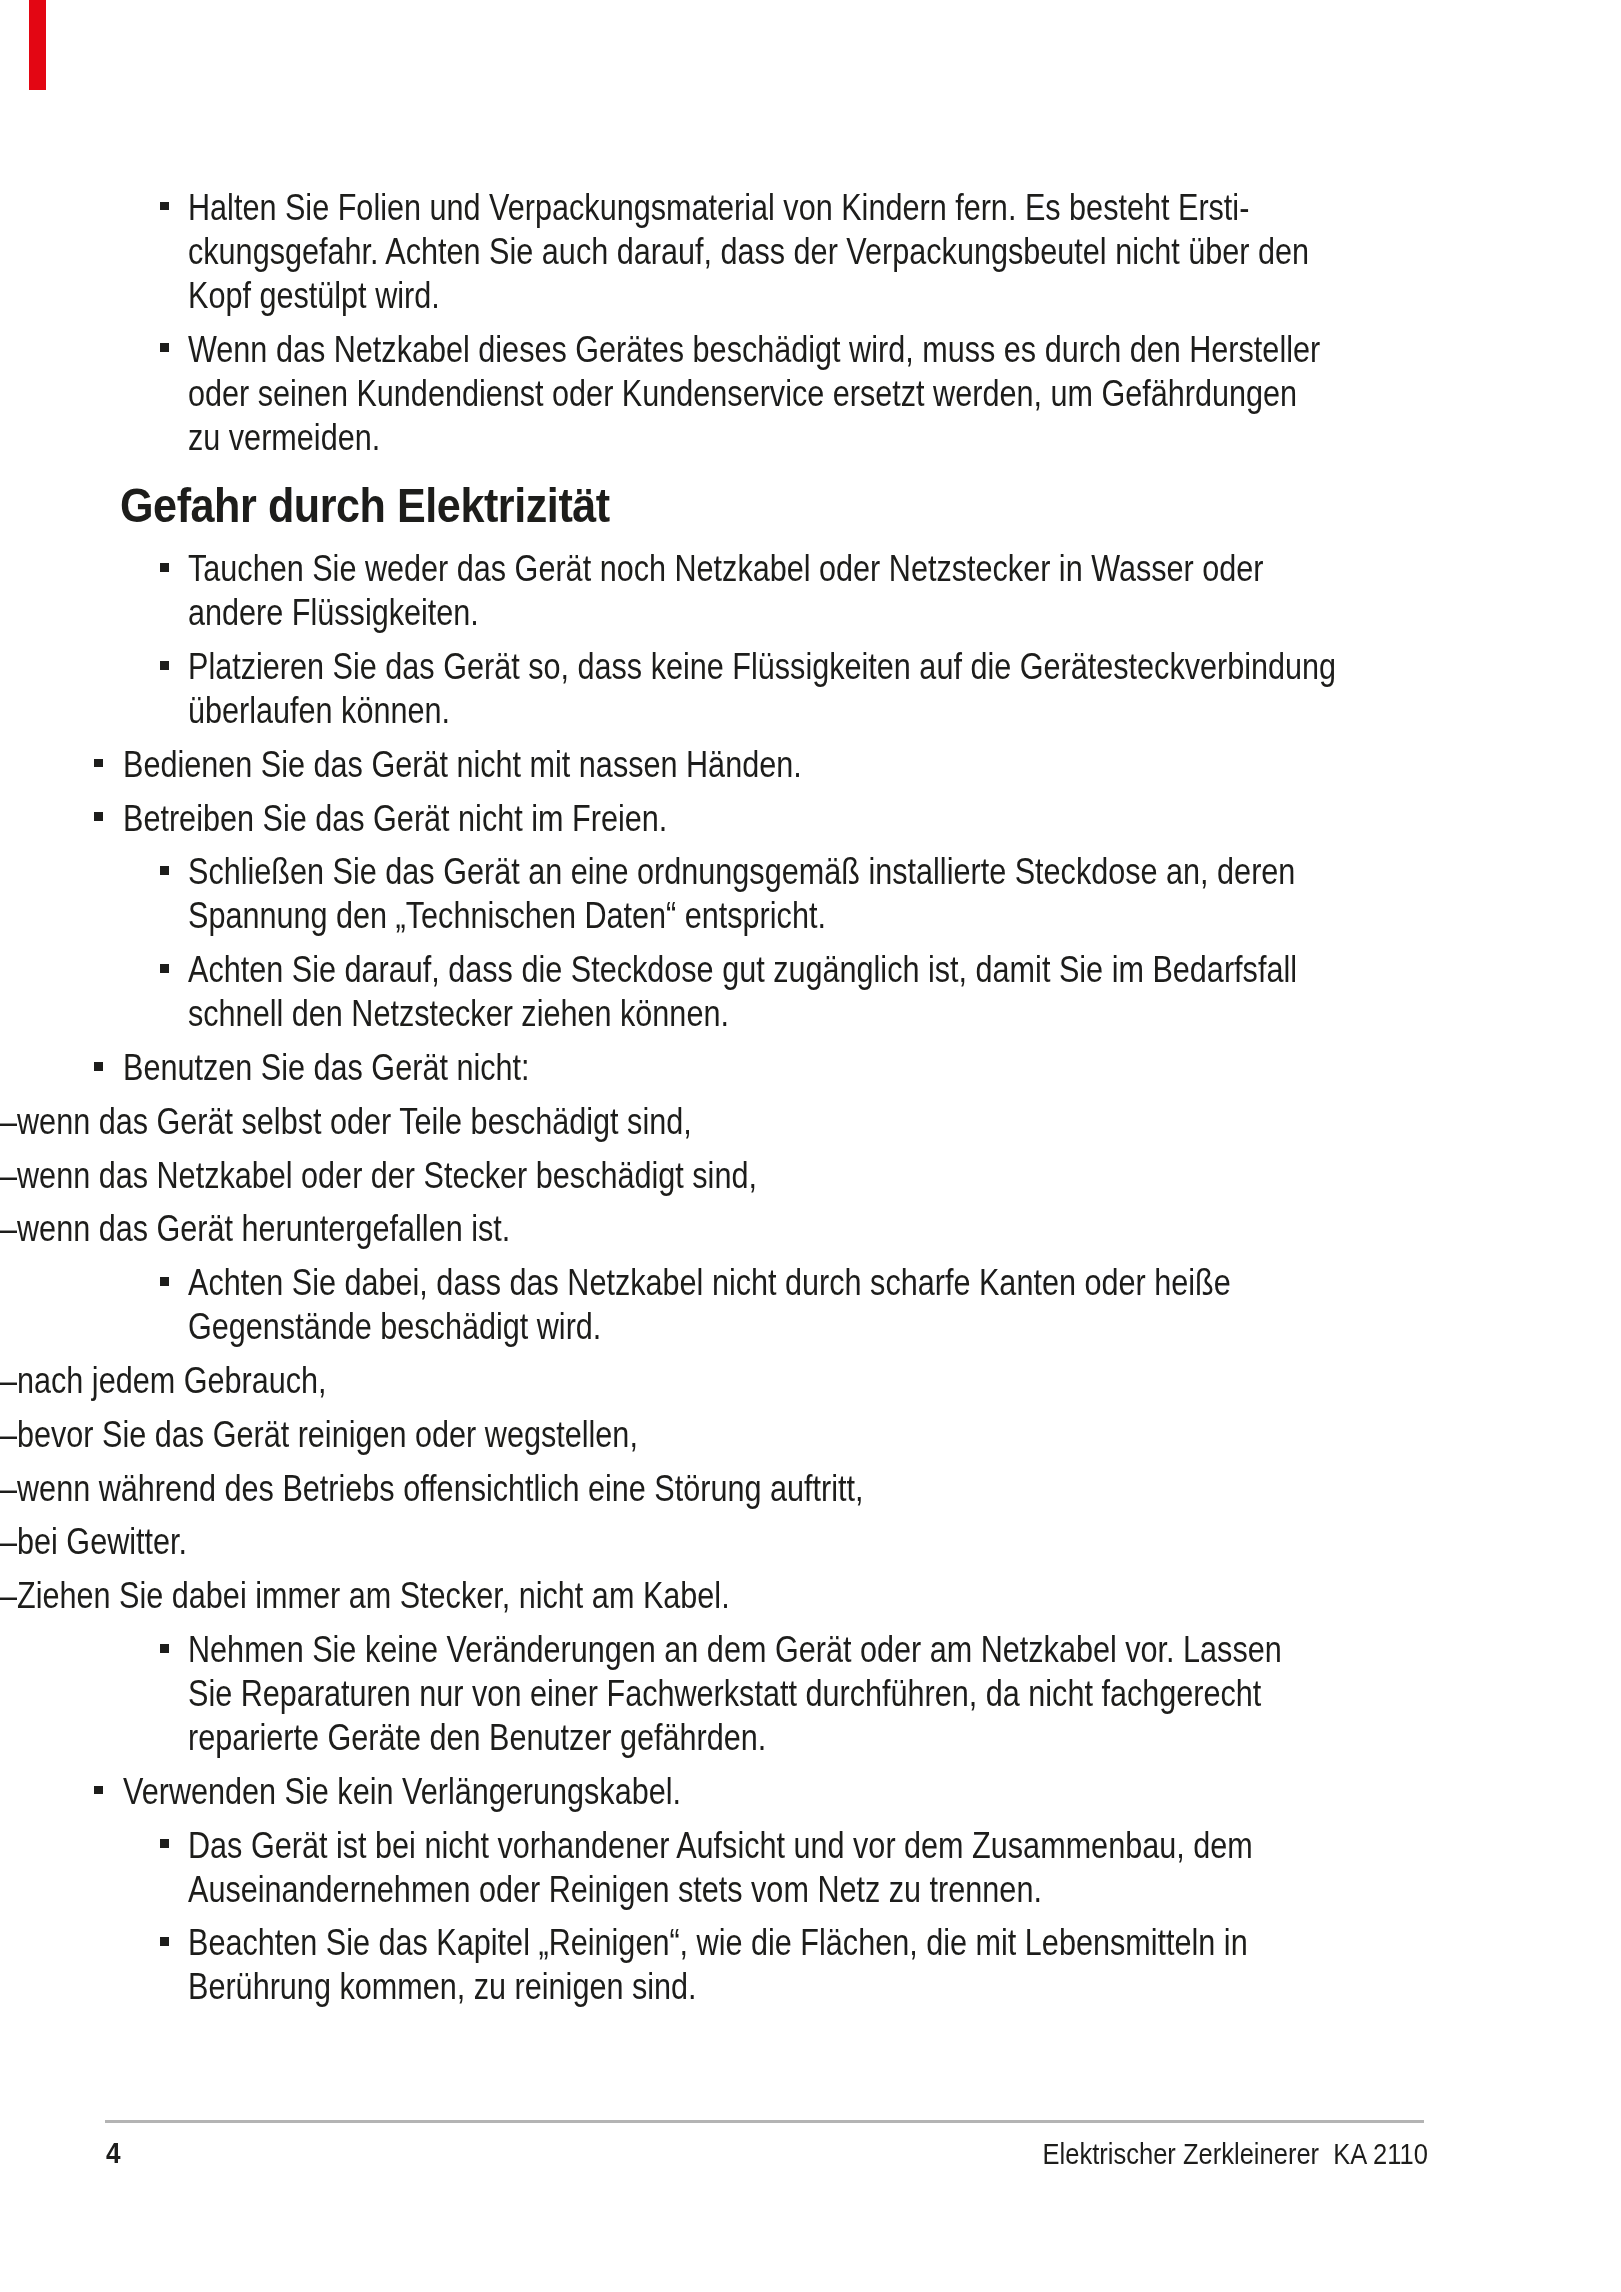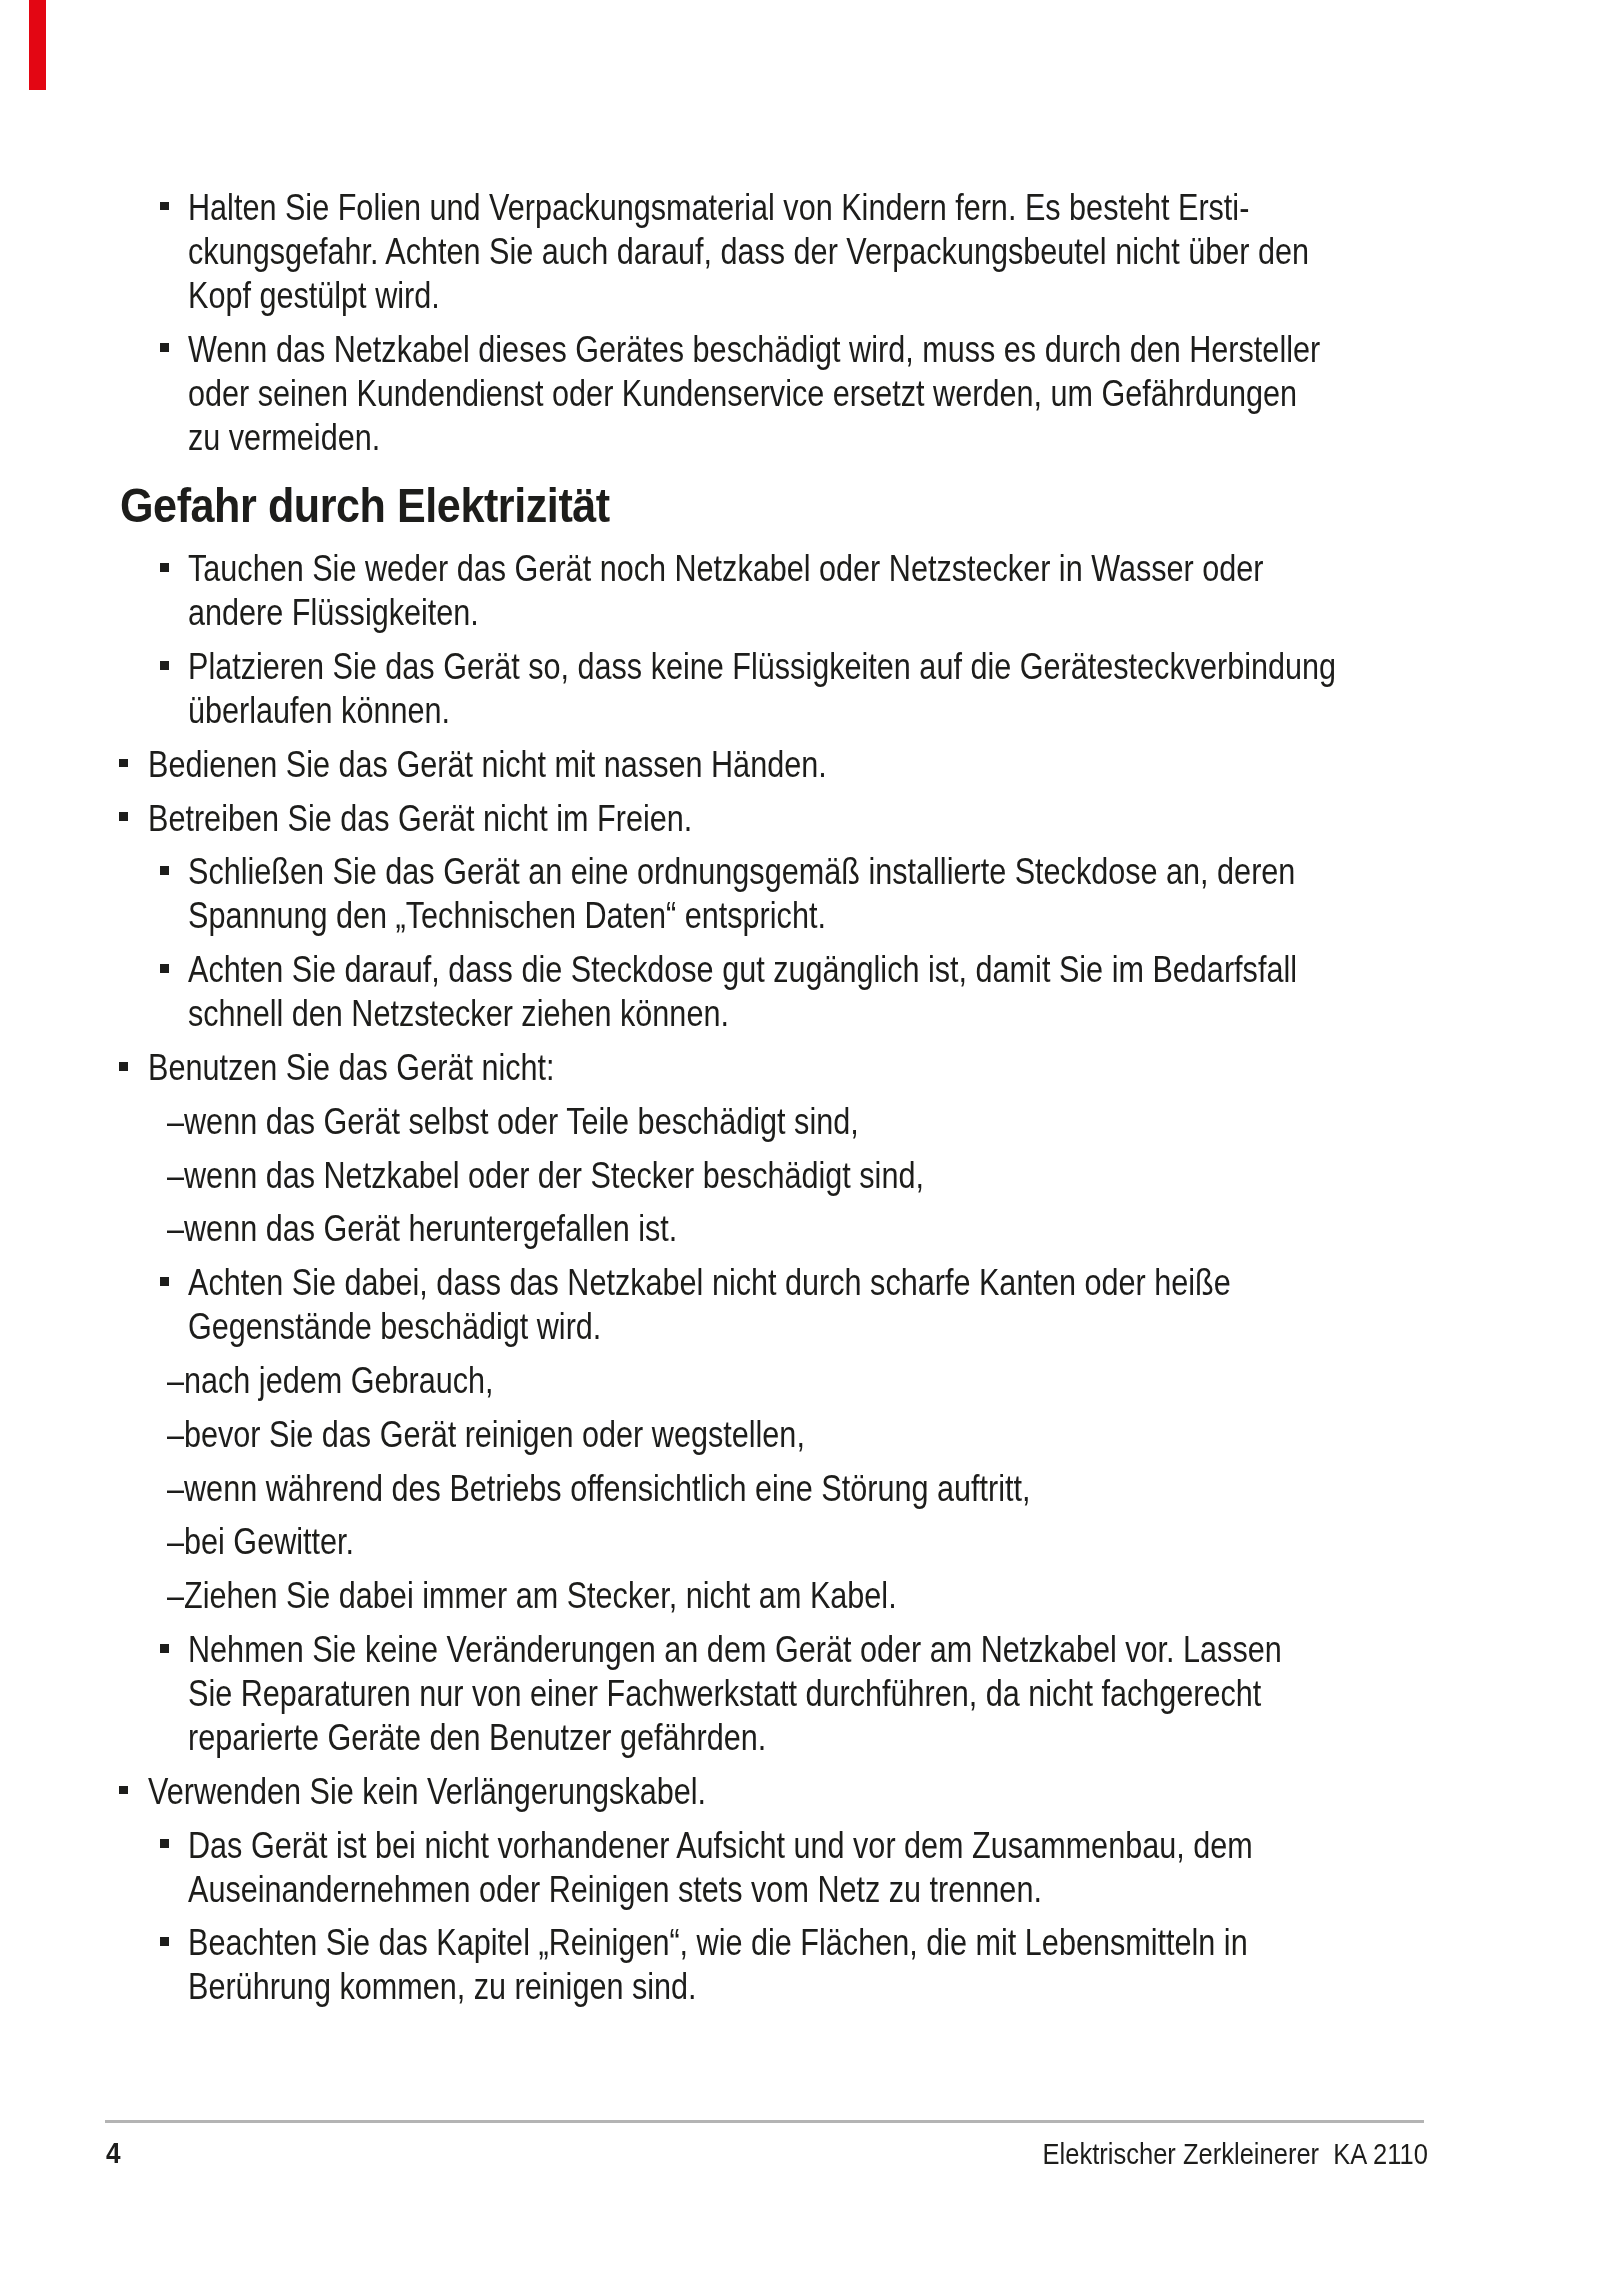--- a/index.html
+++ b/index.html
@@ -15,22 +15,22 @@
     left: 29px; top: 0;
     width: 16.7px; height: 90px;
     background: #e30613;
   }
   .content {
     position: absolute;
     left: 0; top: 186px; right: 0;
   }
   .item { display: flex; margin-bottom: 9.8px; }
   .item.l1 { padding-left: 124px; margin-left: 36px; }
-  .item.l2 { padding-left: 119px; }
-  .item.dash { padding-left: 167px; }
+  .item.l2 { padding-left: 94px; }
+  .item.dash { }
   .marker { flex: 0 0 auto; position: relative; }
   .l1 .marker { width: 28px; }
   .l2 .marker { width: 29px; }
   .marker::before {
     content: "";
     position: absolute;
     left: 0; top: 15.7px;
     width: 8.8px; height: 8.8px;
     background: #1d1d1b;
   }

